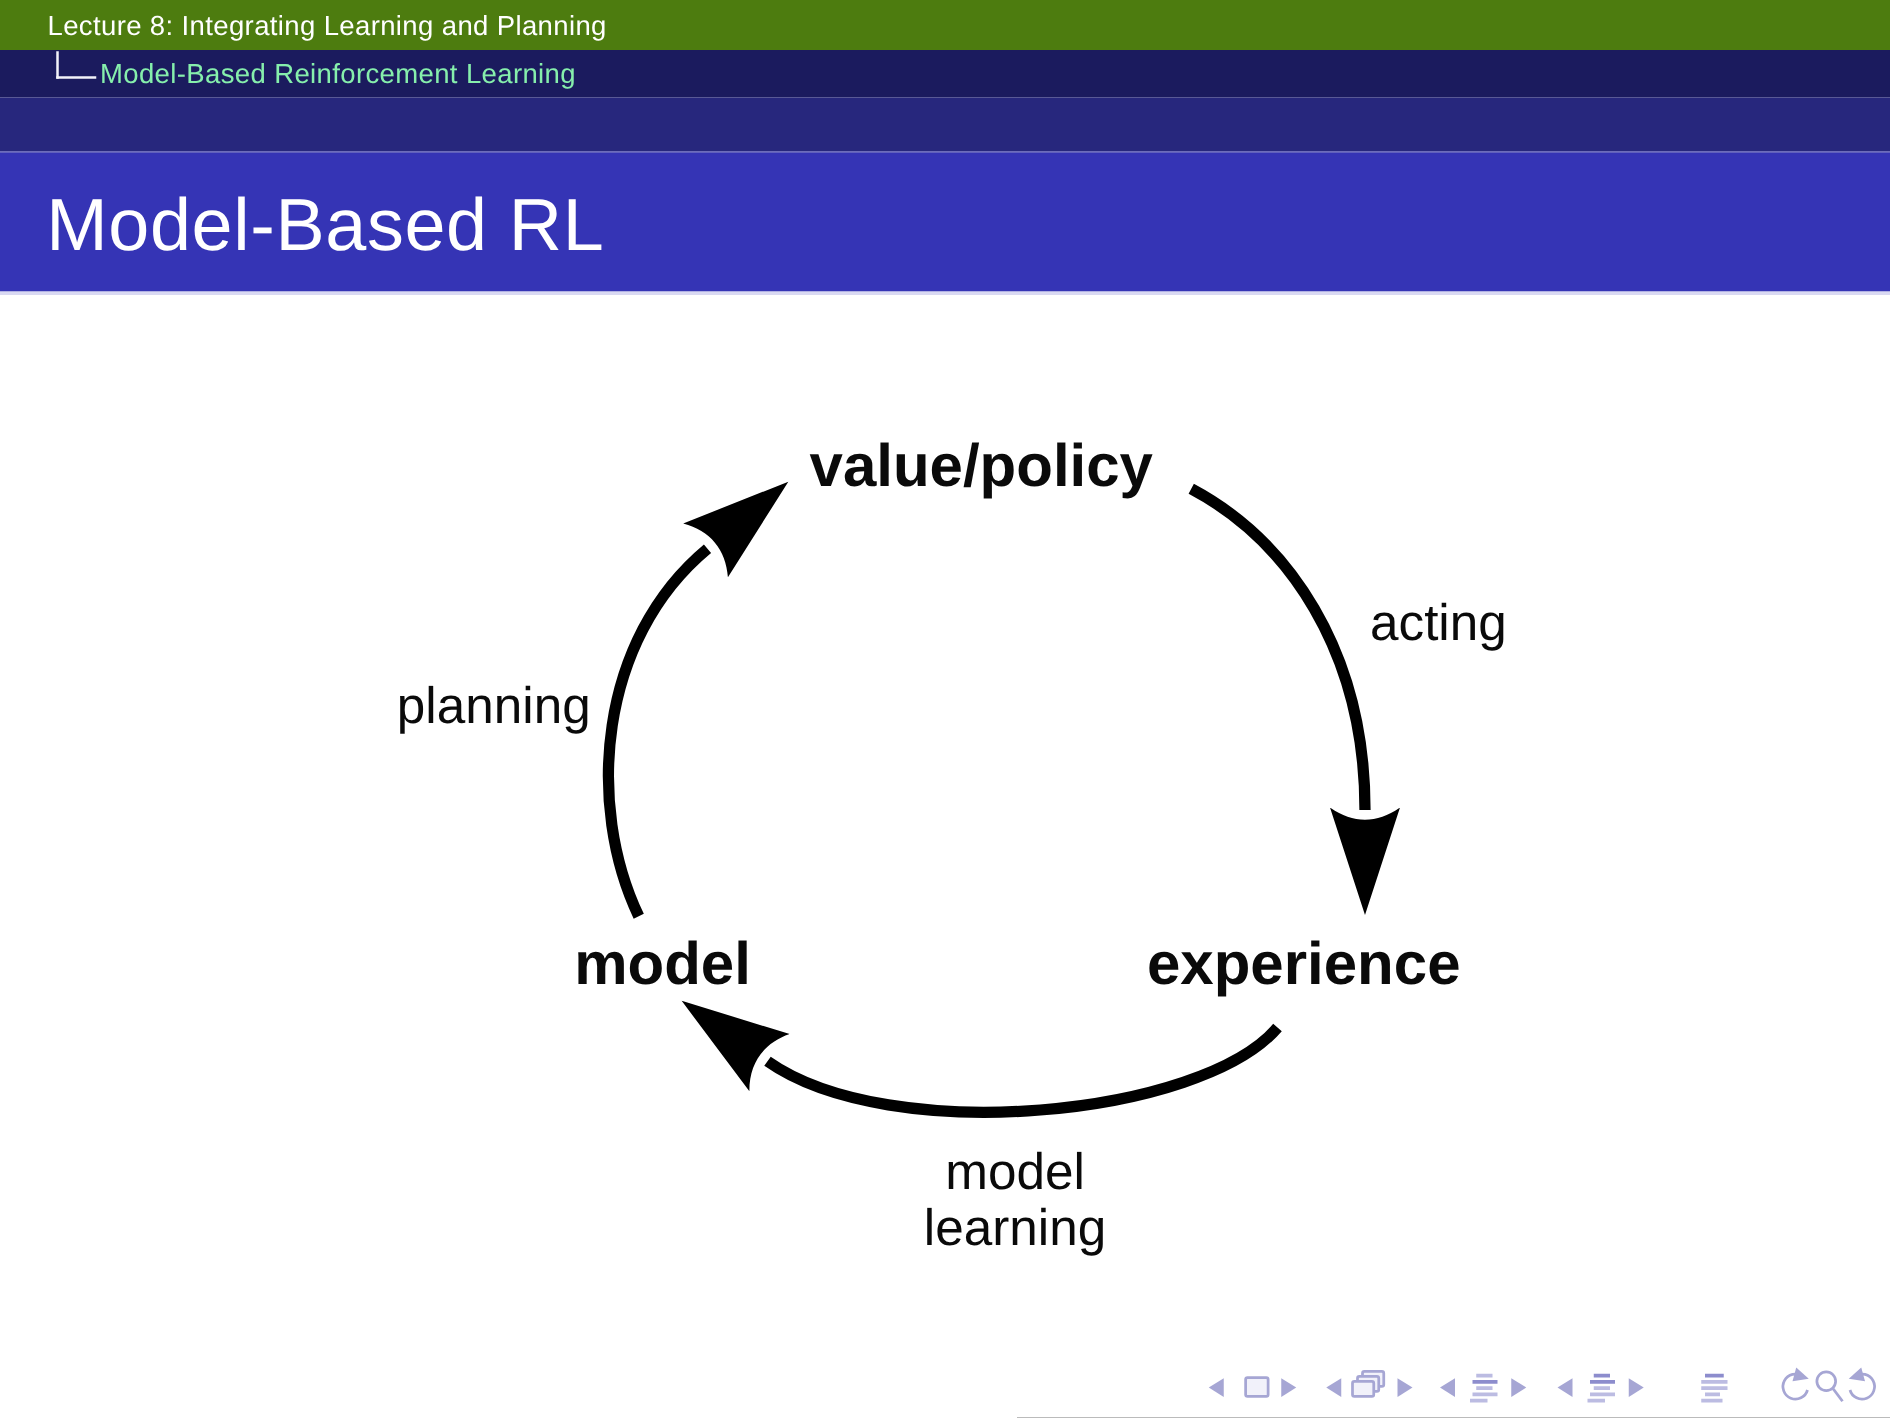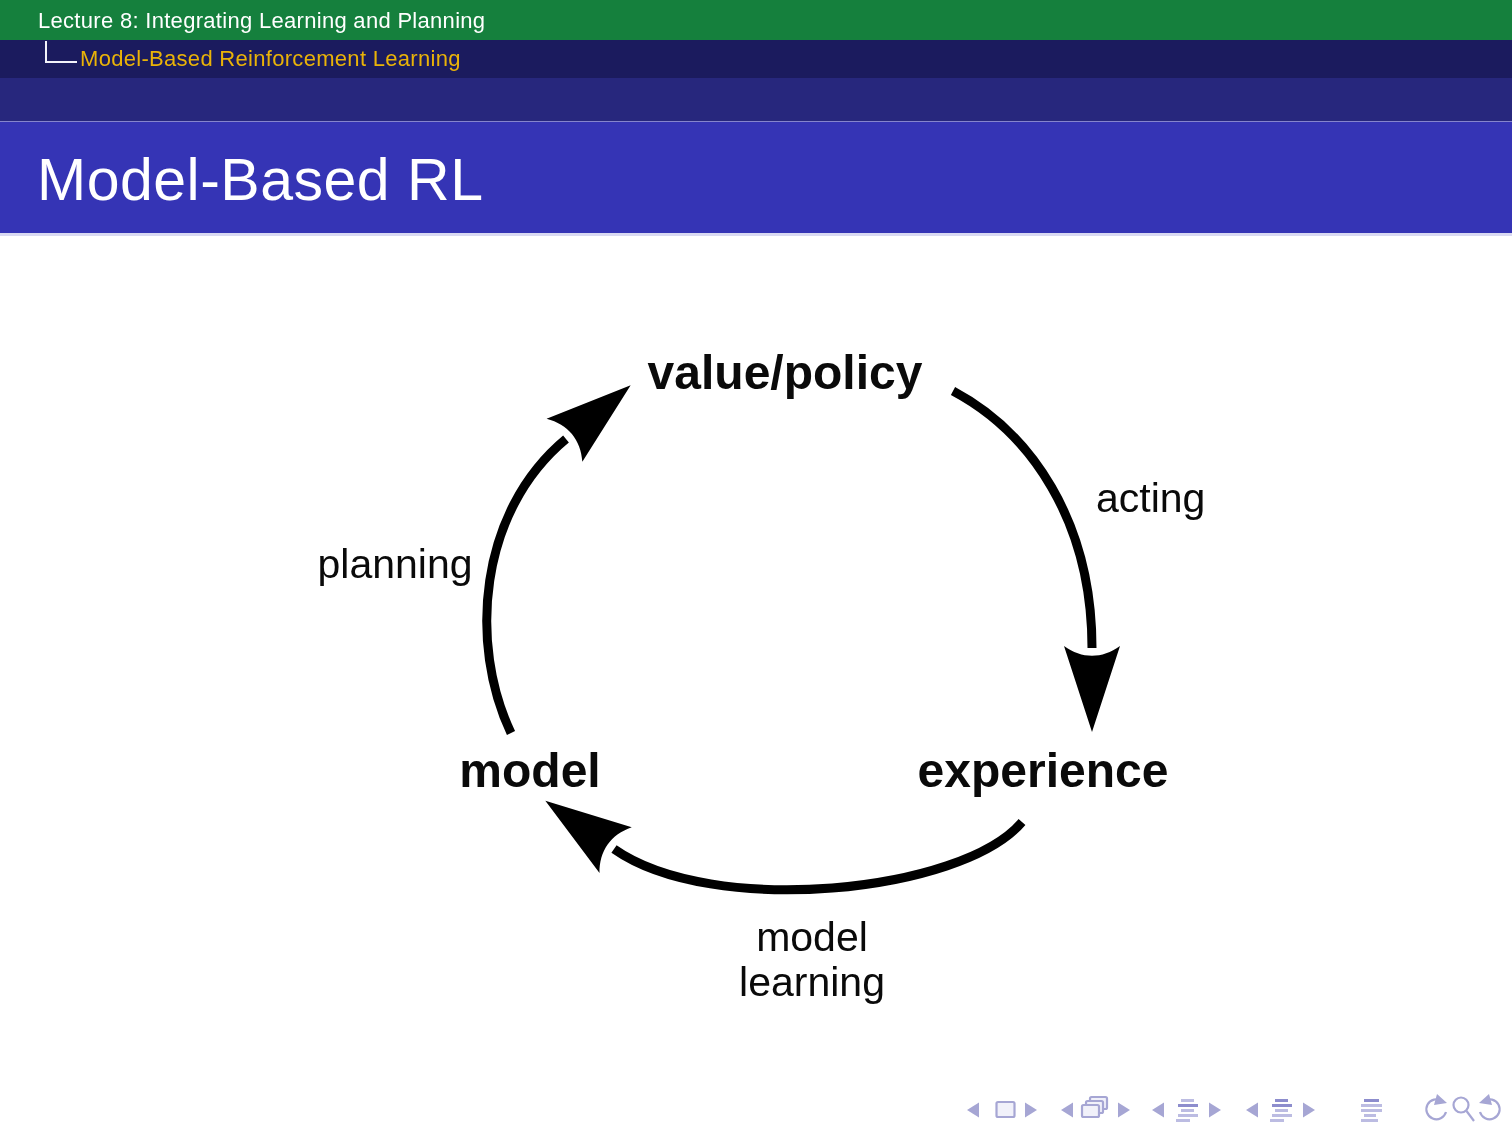--- a/index.html
+++ b/index.html
@@ -2,33 +2,33 @@
 <html><head>
 <meta charset="utf-8">
 <style>
   html,body{margin:0;padding:0;background:#888;}
   .slide{
     position:relative;width:1512px;height:1134px;background:#ffffff;
     overflow:hidden;font-family:"Liberation Sans",sans-serif;
   }
   
   .bar{position:absolute;left:0;width:1512px;}
-  .bar1{top:0;height:40px;background:#15803d;}
+  .bar1{top:0;height:40px;background:#4d7c0f;}
   .bar1-text{
     position:absolute;left:38px;top:9px;font-size:22px;line-height:24px;
     color:#ffffff;letter-spacing:0.3px;white-space:nowrap;
   }
   .bar2{top:40px;height:38px;background:#1b1b5e;}
   .tree-elbow{
     position:absolute;left:45px;top:1px;width:30px;height:20px;
     border-left:2.5px solid #f2f2fa;border-bottom:2.5px solid #f2f2fa;
   }
   .bar2-text{
     position:absolute;left:80px;top:7px;font-size:22px;line-height:24px;
-    color:#eab308;letter-spacing:0.3px;white-space:nowrap;
+    color:#86efac;letter-spacing:0.3px;white-space:nowrap;
   }
   .bar3{top:78px;height:43px;background:#27277d;border-bottom:1px solid #8585cd;}
   .titlebar{top:122px;height:111px;background:#3534b5;border-bottom:3px solid #d9d9f2;}
   .title-text{
     position:absolute;left:37px;top:26px;font-size:59px;line-height:64px;
     color:#ffffff;letter-spacing:0.5px;white-space:nowrap;font-weight:400;
   }
   
   .stage{position:absolute;left:0;top:0;width:1512px;height:1134px;}
   .node-label{font-family:"Liberation Sans",sans-serif;font-weight:bold;font-size:48px;fill:#0a0a0a;}

